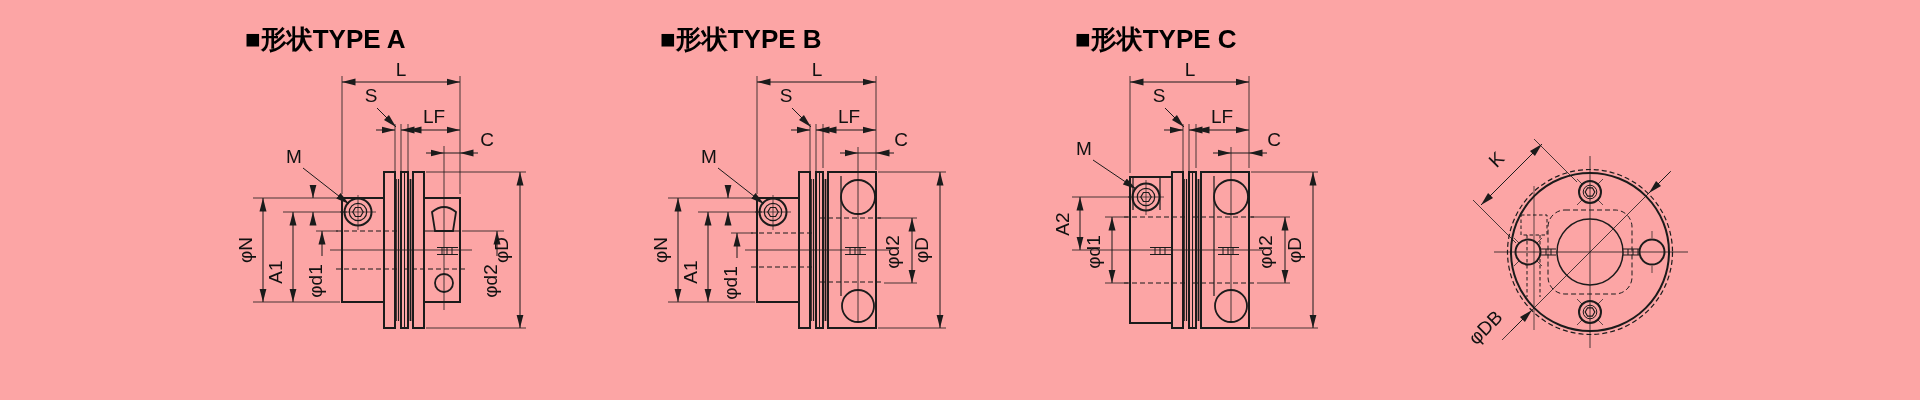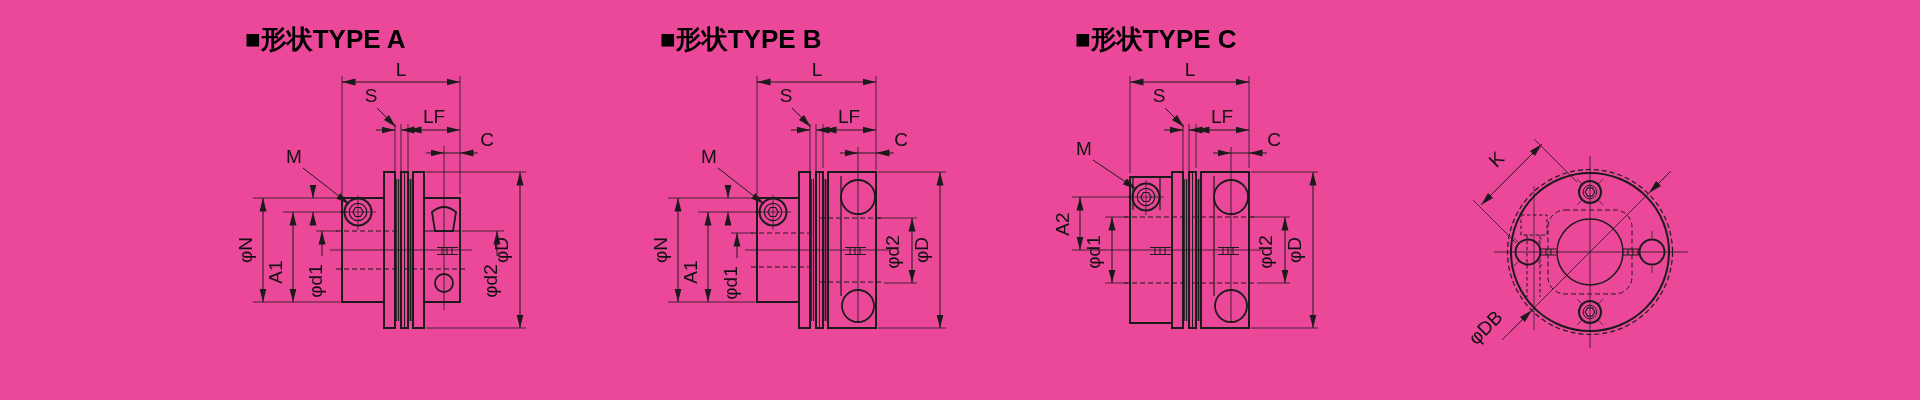--- a/index.html
+++ b/index.html
@@ -1,16 +1,16 @@
 <!DOCTYPE html>
 <html><head>
 <meta charset="utf-8">
 <style>
   html,body{margin:0;padding:0;background:#ffffff;}
-  .canvas{position:relative;width:1920px;height:400px;background:#ec4899;overflow:hidden;
+  .canvas{position:relative;width:1920px;height:400px;background:#fca5a5;overflow:hidden;
           font-family:"Liberation Sans", sans-serif;text-decoration:underline;}
   svg{position:absolute;left:0;top:0;}
   svg *{vector-effect:none;}
   .s2{stroke:#1b1b1b;stroke-width:2;fill:none;}
   .s18{stroke:#1b1b1b;stroke-width:1.8;fill:none;}
   .s15{stroke:#1b1b1b;stroke-width:1.5;fill:none;}
   .s12{stroke:#1b1b1b;stroke-width:1.2;fill:none;}
   .s1{stroke:#1b1b1b;stroke-width:1;fill:none;}
   .s08{stroke:#1b1b1b;stroke-width:0.8;fill:none;}
   .s07{stroke:#1b1b1b;stroke-width:0.7;fill:none;}

